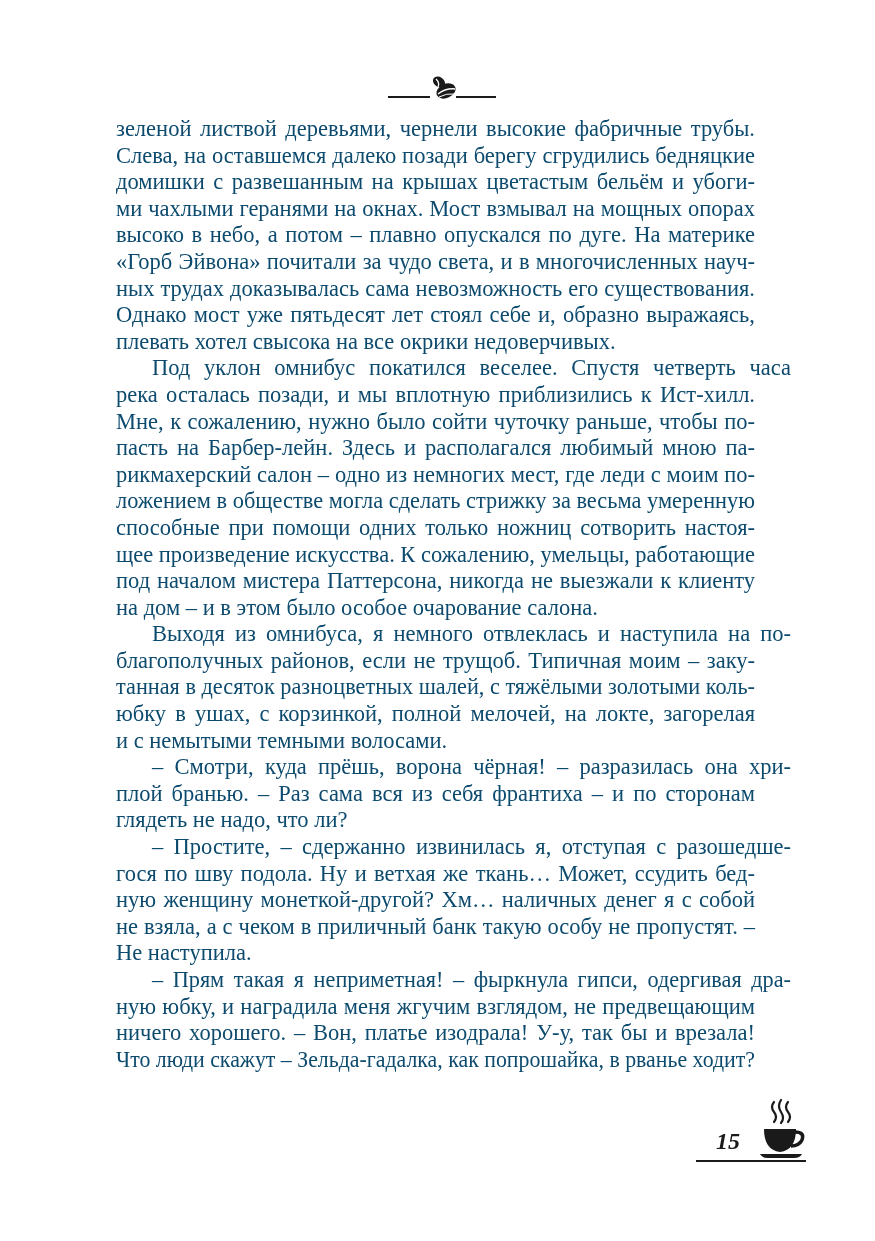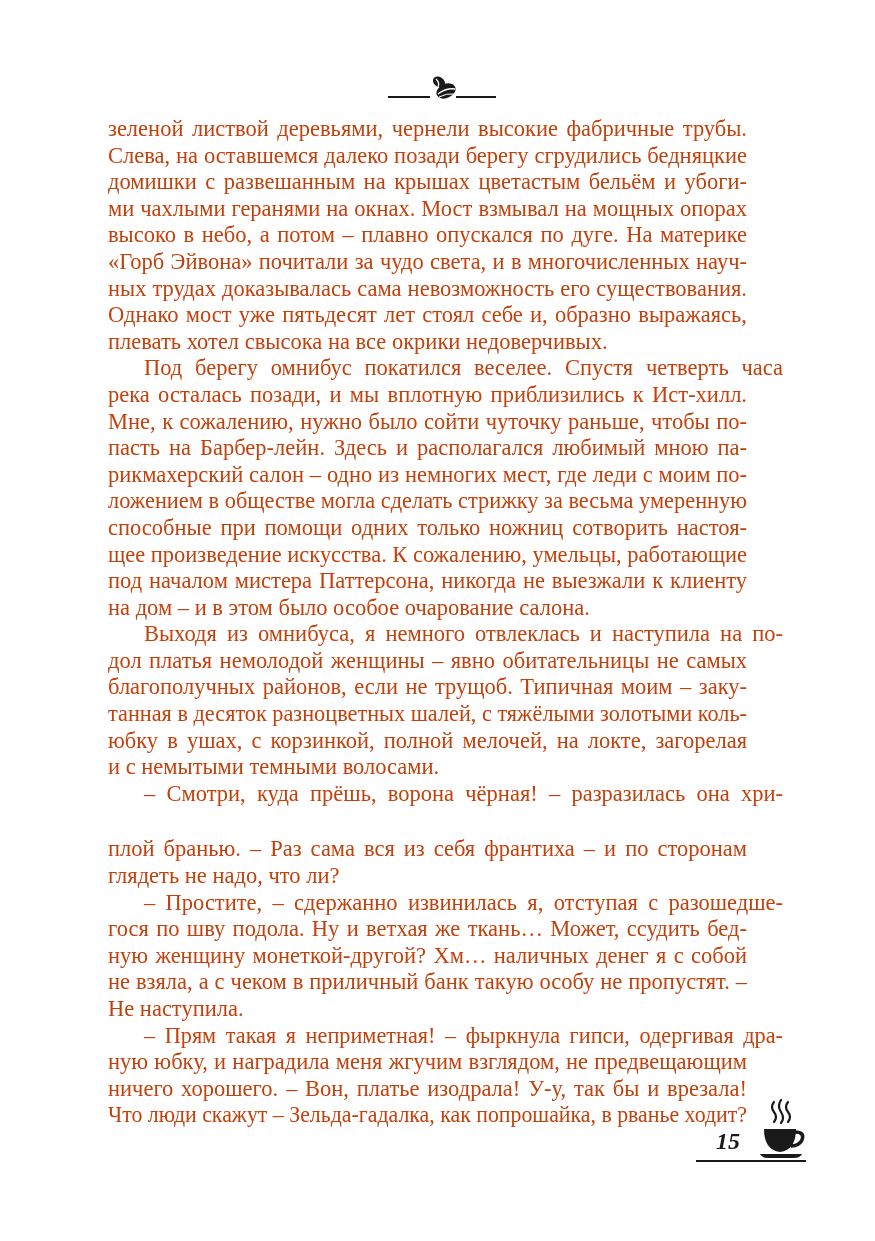--- a/index.html
+++ b/index.html
@@ -5,23 +5,23 @@
   html, body { margin: 0; padding: 0; background: #ffffff; }
   body { width: 875px; height: 1241px; position: relative; overflow: hidden; }
   .page { position: absolute; left: 0; top: 0; width: 875px; height: 1241px; background: #fff; }
 
   .header-ornament { position: absolute; left: 388px; top: 72px; width: 108px; height: 30px; }
   .header-ornament .rule-left { position: absolute; left: 0; top: 24px; width: 42px; height: 2px; background: #1a1a1a; }
   .header-ornament .rule-right { position: absolute; left: 68px; top: 24px; width: 40px; height: 2px; background: #1a1a1a; }
   .header-ornament .beans { position: absolute; left: 41px; top: 2px; width: 28px; height: 26px; }
 
   .text-column {
-    position: absolute; left: 108px; top: 116px; width: 639px;
+    position: absolute; left: 116px; top: 116px; width: 639px;
     font-family: "Liberation Serif", "DejaVu Serif", serif;
-    color: #c2410c;
+    color: #0c4a6e;
   }
   .line {
     height: 26.6px; line-height: 26.6px; font-size: 22.5px;
     white-space: nowrap; overflow: visible;
     text-align: justify; text-align-last: justify;
     transform-origin: left center;
   }
   .line.last { text-align-last: left; }
   .line.indent { padding-left: 36px; }
 
@@ -59,42 +59,41 @@
         <div class="line" style="width: 639px;">Слева, на оставшемся далеко позади берегу сгрудились бедняцкие</div>
         <div class="line" style="width: 639px;">домишки с развешанным на крышах цветастым бельём и убоги-</div>
         <div class="line" style="width: 639px;">ми чахлыми геранями на окнах. Мост взмывал на мощных опорах</div>
         <div class="line" style="width: 639px;">высоко в небо, а потом – плавно опускался по дуге. На материке</div>
         <div class="line" style="width: 639px;">«Горб Эйвона» почитали за чудо света, и в многочисленных науч-</div>
         <div class="line" style="width: 639px;">ных трудах доказывалась сама невозможность его существования.</div>
         <div class="line" style="width: 639px;">Однако мост уже пятьдесят лет стоял себе и, образно выражаясь,</div>
         <div class="line last" style="width: 639px;">плевать хотел свысока на все окрики недоверчивых.</div>
       </div>
       <div>
-        <div class="line indent" style="width: 639px;">Под берегу омнибус покатился веселее. Спустя четверть часа</div>
+        <div class="line indent" style="width: 639px;">Под уклон омнибус покатился веселее. Спустя четверть часа</div>
         <div class="line" style="width: 639px;">река осталась позади, и мы вплотную приблизились к Ист-хилл.</div>
         <div class="line" style="width: 639px;">Мне, к сожалению, нужно было сойти чуточку раньше, чтобы по-</div>
         <div class="line" style="width: 639px;">пасть на Барбер-лейн. Здесь и располагался любимый мною па-</div>
         <div class="line" style="width: 639px;">рикмахерский салон – одно из немногих мест, где леди с моим по-</div>
         <div class="line" style="transform: scaleX(0.9946); width: 642.484px;">ложением в обществе могла сделать стрижку за весьма умеренную</div>
         <div class="line" style="width: 639px;">способные при помощи одних только ножниц сотворить настоя-</div>
         <div class="line" style="transform: scaleX(0.9979); width: 640.328px;">щее произведение искусства. К сожалению, умельцы, работающие</div>
         <div class="line" style="width: 639px;">под началом мистера Паттерсона, никогда не выезжали к клиенту</div>
         <div class="line last" style="width: 639px;">на дом – и в этом было особое очарование салона.</div>
       </div>
       <div>
         <div class="line indent" style="width: 639px;">Выходя из омнибуса, я немного отвлеклась и наступила на по-</div>
-        <div class="line" style="width: 639px;">дол платья немолодой женщины – явно обитательницы не самых</div>
         <div class="line" style="width: 639px;">благополучных районов, если не трущоб. Типичная моим – заку-</div>
         <div class="line" style="transform: scaleX(0.9897); width: 645.625px;">танная в десяток разноцветных шалей, с тяжёлыми золотыми коль-</div>
         <div class="line" style="width: 639px;">юбку в ушах, с корзинкой, полной мелочей, на локте, загорелая</div>
         <div class="line last" style="width: 639px;">и с немытыми темными волосами.</div>
       </div>
       <div>
         <div class="line indent" style="width: 639px;">– Смотри, куда прёшь, ворона чёрная! – разразилась она хри-</div>
-        <div class="line" style="width: 639px; margin-top: 29px;">плой бранью. – Раз сама вся из себя франтиха – и по сторонам</div>
+        <div class="line" style="width: 639px;">плой бранью. – Раз сама вся из себя франтиха – и по сторонам</div>
         <div class="line last" style="width: 639px;">глядеть не надо, что ли?</div>
       </div>
       <div>
         <div class="line indent" style="width: 639px;">– Простите, – сдержанно извинилась я, отступая с разошедше-</div>
         <div class="line" style="width: 639px;">гося по шву подола. Ну и ветхая же ткань… Может, ссудить бед-</div>
         <div class="line" style="width: 639px;">ную женщину монеткой-другой? Хм… наличных денег я с собой</div>
         <div class="line" style="width: 639px;">не взяла, а с чеком в приличный банк такую особу не пропустят. –</div>
         <div class="line last" style="width: 639px;">Не наступила.</div>
       </div>
       <div>

